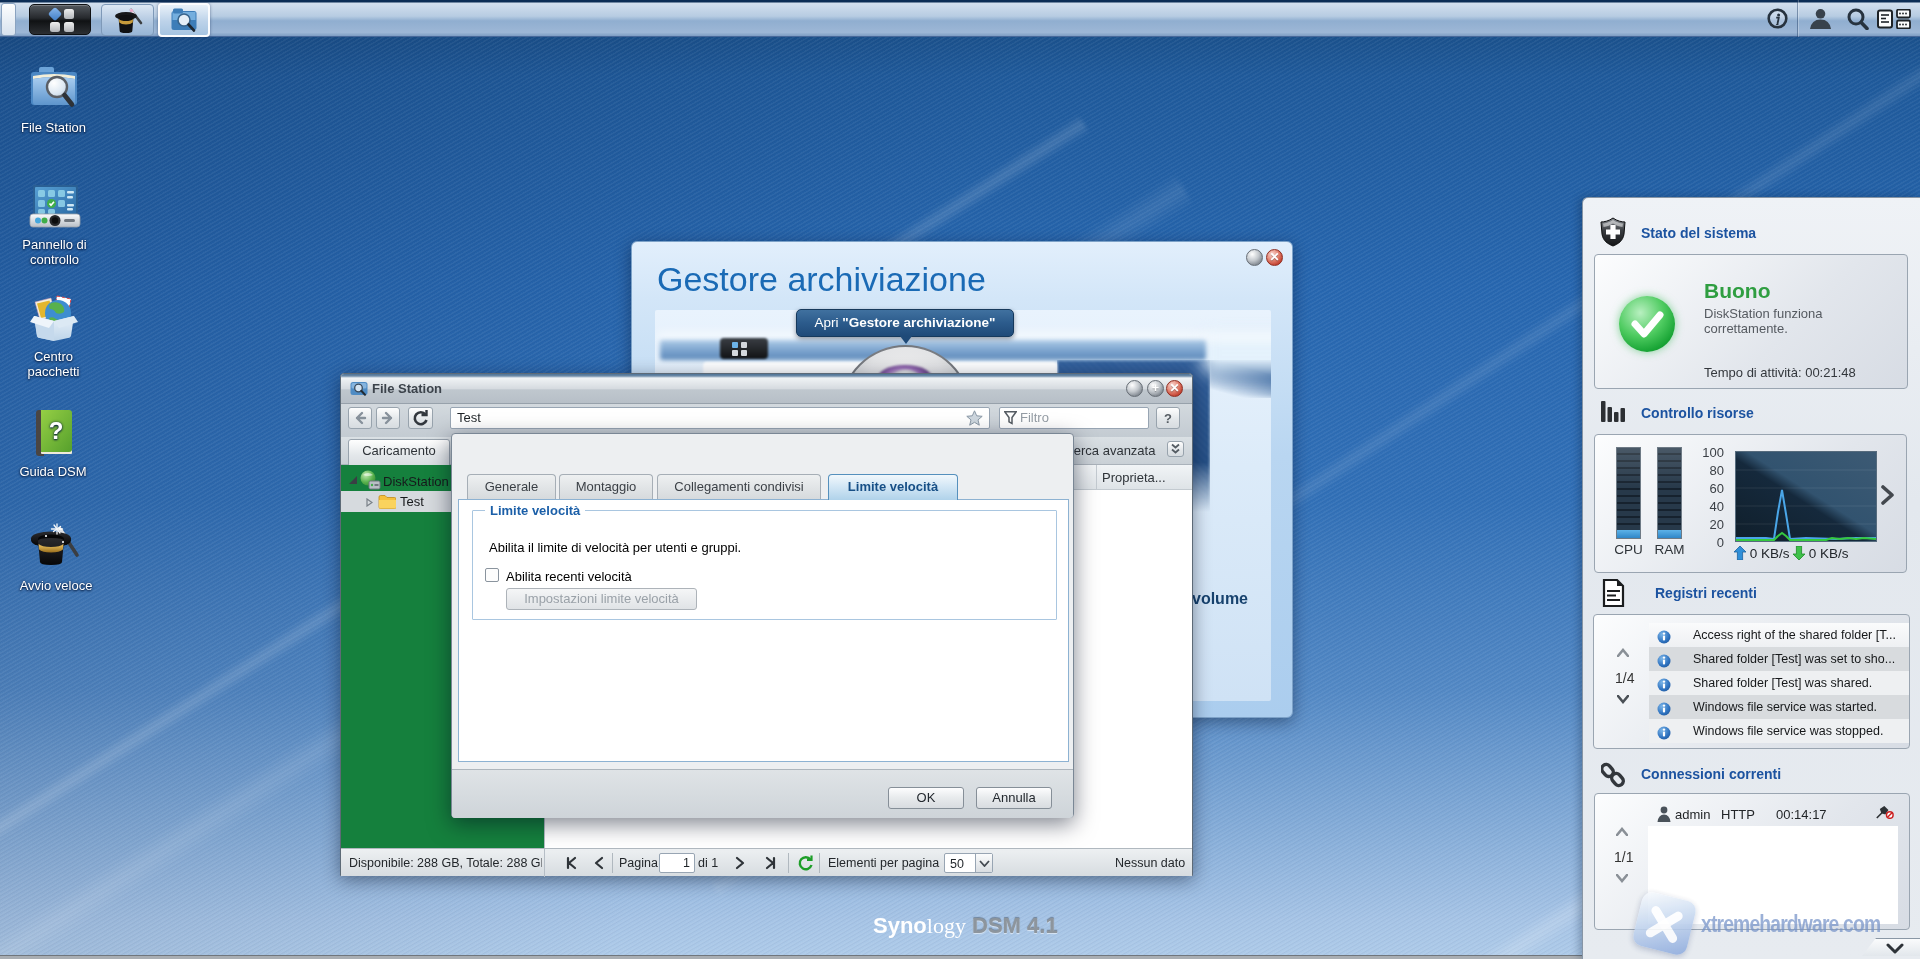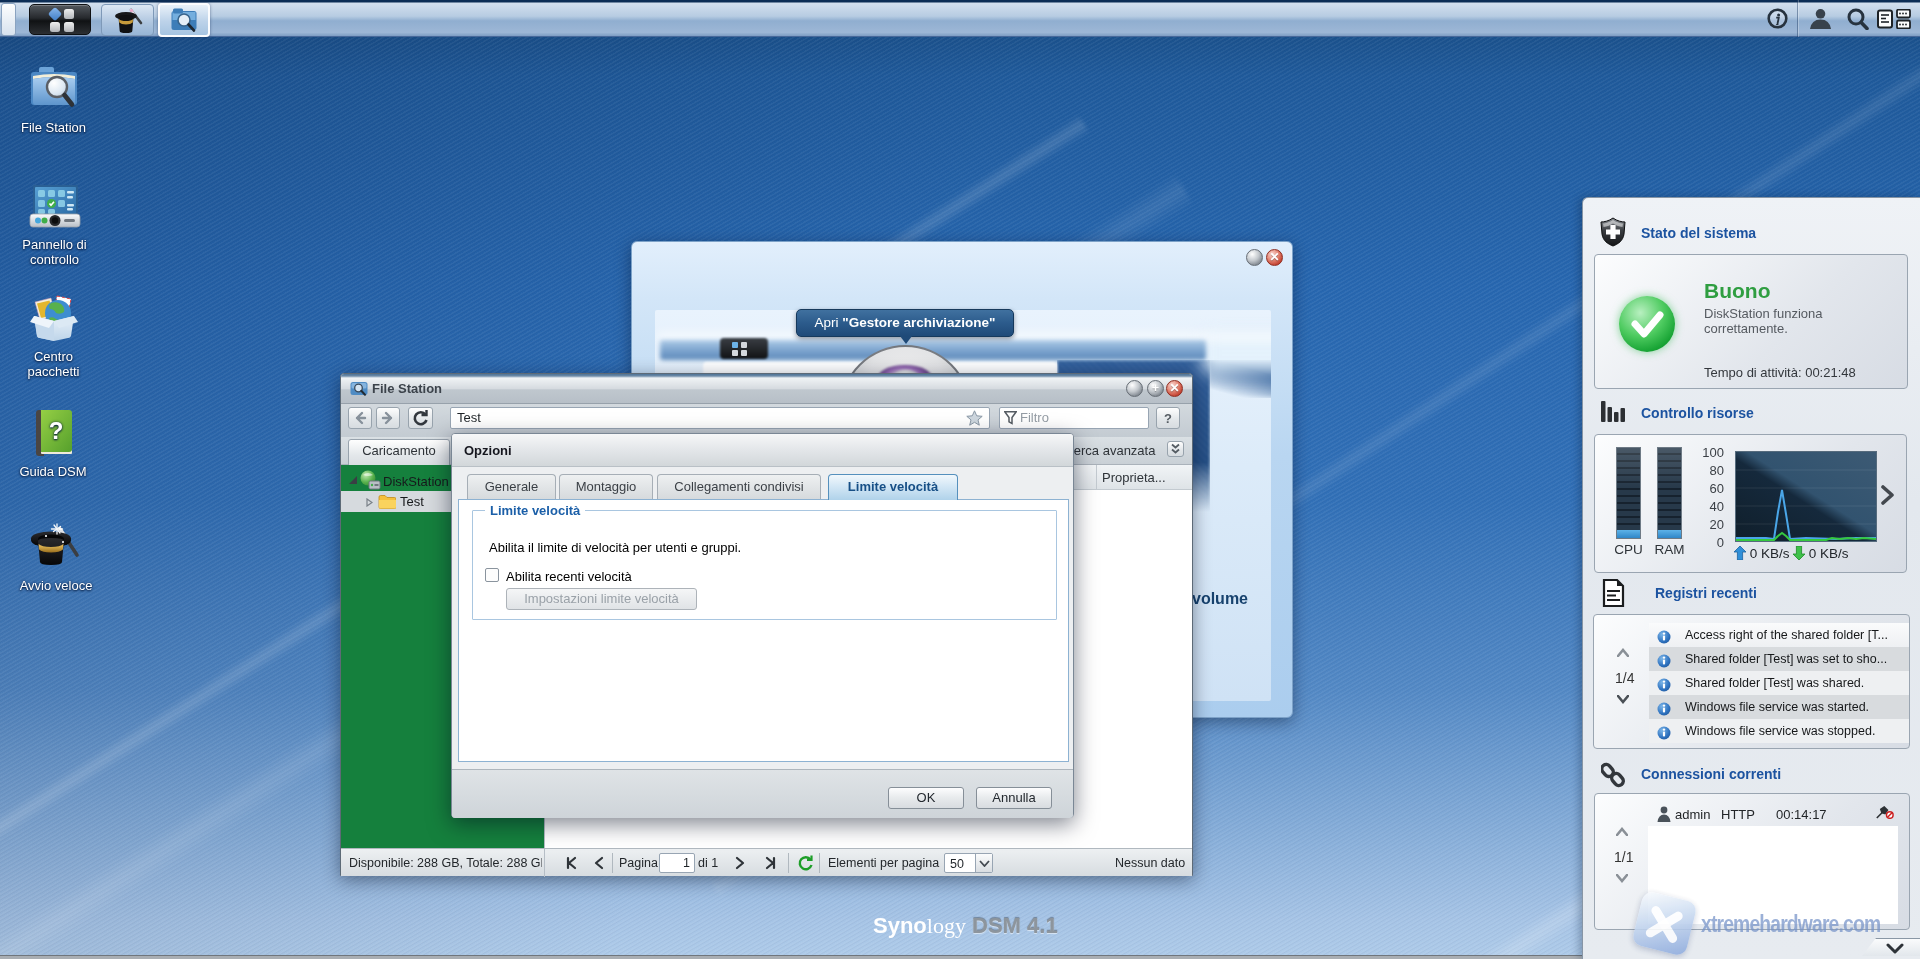--- a/index.html
+++ b/index.html
@@ -42,21 +42,21 @@
 #panel { position:absolute; left:1582px; top:197px; width:338px; height:762px; z-index:10;
   background:linear-gradient(180deg,#eff2f6,#e3e8ee 40%,#e7ebf0);
   border-left:1px solid #8795a5; border-top:1px solid #8795a5; border-radius:6px 0 0 0;
   box-shadow:-3px 0 8px rgba(10,30,60,.3); }
 .sechead { position:absolute; color:#1c53a0; font-size:14px; font-weight:bold; }
 .pbox { position:absolute; background:linear-gradient(135deg,#fcfdfe, #e2e6ec 60%, #d7dce4); border:1px solid #9aa5b1; border-radius:4px; }
 .pgup, .pgdn { position:absolute; width:12px; height:9px; }
 .pgnum { position:absolute; font-size:14px; color:#333; }
 .lrow { position:relative; height:24px; line-height:24px; font-size:12.5px; color:#16181a; white-space:nowrap; overflow:hidden; }
 .lrow .li { position:absolute; left:8px; top:5px; }
-.lrow .lt { position:absolute; left:36px; }
+.lrow .lt { position:absolute; left:44px; }
 
 
 .winbtn { position:absolute; width:17px; height:17px; border-radius:50%; }
 .winbtn.grey { background:radial-gradient(circle at 35% 28%, #ffffff, #c3c8cd 45%, #878e96 75%, #9aa0a7); border:1px solid #666d75; }
 .winbtn.red { background:radial-gradient(circle at 35% 28%, #fad9d3, #e2816f 45%, #c44433 75%, #cf5240); border:1px solid #8f2d21; }
 .winbtn i { position:absolute; left:0; top:-1px; width:100%; height:100%; display:flex; align-items:center; justify-content:center; font-size:12px; font-weight:bold; color:#fff; font-style:normal; text-shadow:0 1px 1px rgba(0,0,0,.3); }
 
 
 #gest { position:absolute; left:631px; top:241px; width:662px; height:477px; z-index:5;
   background:linear-gradient(180deg, #e2effc 0%, #d3e6f8 12%, #b9d6f1 45%, #abcdee 100%);
@@ -249,20 +249,21 @@
     <circle cx="16" cy="14" r="1.1" fill="#fff"></circle>
       <circle cx="33" cy="20" r="1" fill="#fff"></circle>
   </svg>
   <div style="margin-top:13px;">Avvio veloce</div>
 </div>
 <div id="gest">
   <div class="winbtn grey" style="left:614px; top:7px;"></div>
   <div class="winbtn red" style="left:634px; top:7px;">
       <i>✕</i>
     </div>
+  <div id="gtitle">Gestore archiviazione</div>
   <div id="gcontent">
     <div style="position:absolute; left:402px; top:50px; width:153px; height:165px; filter:blur(1.5px);
       -webkit-mask-image:linear-gradient(180deg,#000 62%, transparent 92%); mask-image:linear-gradient(180deg,#000 62%, transparent 92%);
       background:repeating-linear-gradient(45deg, rgba(255,255,255,.07) 0 2px, rgba(0,0,0,0) 2px 5px), linear-gradient(180deg,#2d5c9a, #234f88 40%, #1d4679 100%);"></div>
     <div style="position:absolute; left:553px; top:50px; width:86px; height:38px; filter:blur(2px);
       -webkit-mask-image:linear-gradient(195deg,#000 35%, transparent 85%); mask-image:linear-gradient(195deg,#000 35%, transparent 85%);
       background:repeating-linear-gradient(45deg, rgba(255,255,255,.07) 0 2px, rgba(0,0,0,0) 2px 5px), #2a5a96;"></div>
     <div style="position:absolute; left:548px; top:24px; width:105px; height:38px; background:rgba(228,241,252,.95); filter:blur(8px);"></div>
     <div style="position:absolute; left:2px; top:22px; width:637px; height:10px; background:rgba(255,255,255,.55); filter:blur(5px);"></div>
     <div style="position:absolute; left:5px; top:30px; width:546px; height:20px; border-radius:3px; background:linear-gradient(180deg, #aecbe7, #7aa2cd 55%, #5d89ba 100%); filter:blur(2px);"></div>
@@ -573,23 +574,20 @@
       <div style="position:absolute; right:0; top:0; width:17px; height:18px; background:linear-gradient(180deg,#fbfcfc,#d9dde1); border-left:1px solid #98a5b3;">
         <svg style="position:absolute; left:3px; top:6px;" width="11" height="7" viewBox="0 0 11 7">
             <path d="M1 1 L5.5 6 L10 1" fill="none" stroke="#444a51" stroke-width="1.8"></path>
           </svg>
       </div>
     </div>
     <div class="txt" style="left:774px;">Nessun dato</div>
   </div>
 </div>
 <div id="opz">
-  <div id="opz-title">
-      <span class="t">Opzioni</span>
-    </div>
   <div class="tab" style="left:15px; width:89px;">Generale</div>
   <div class="tab" style="left:107px; width:94px;">Montaggio</div>
   <div class="tab" style="left:205px; width:164px;">Collegamenti condivisi</div>
   <div class="tab active" style="left:376px; width:130px;">Limite velocità</div>
   <div id="opz-panel">
     <div id="opz-field">
       <span class="leg">Limite velocità</span>
       <div class="abs" style="left:16px; top:29px; color:#000;">Abilita il limite di velocità per utenti e gruppi.</div>
       <div class="abs" style="left:12px; top:57px; width:14px; height:14px; background:#fdfdfd; border:1px solid #8a949e; border-radius:2px;"></div>
       <div class="abs" style="left:33px; top:58px; color:#000;">Abilita recenti velocità</div>

